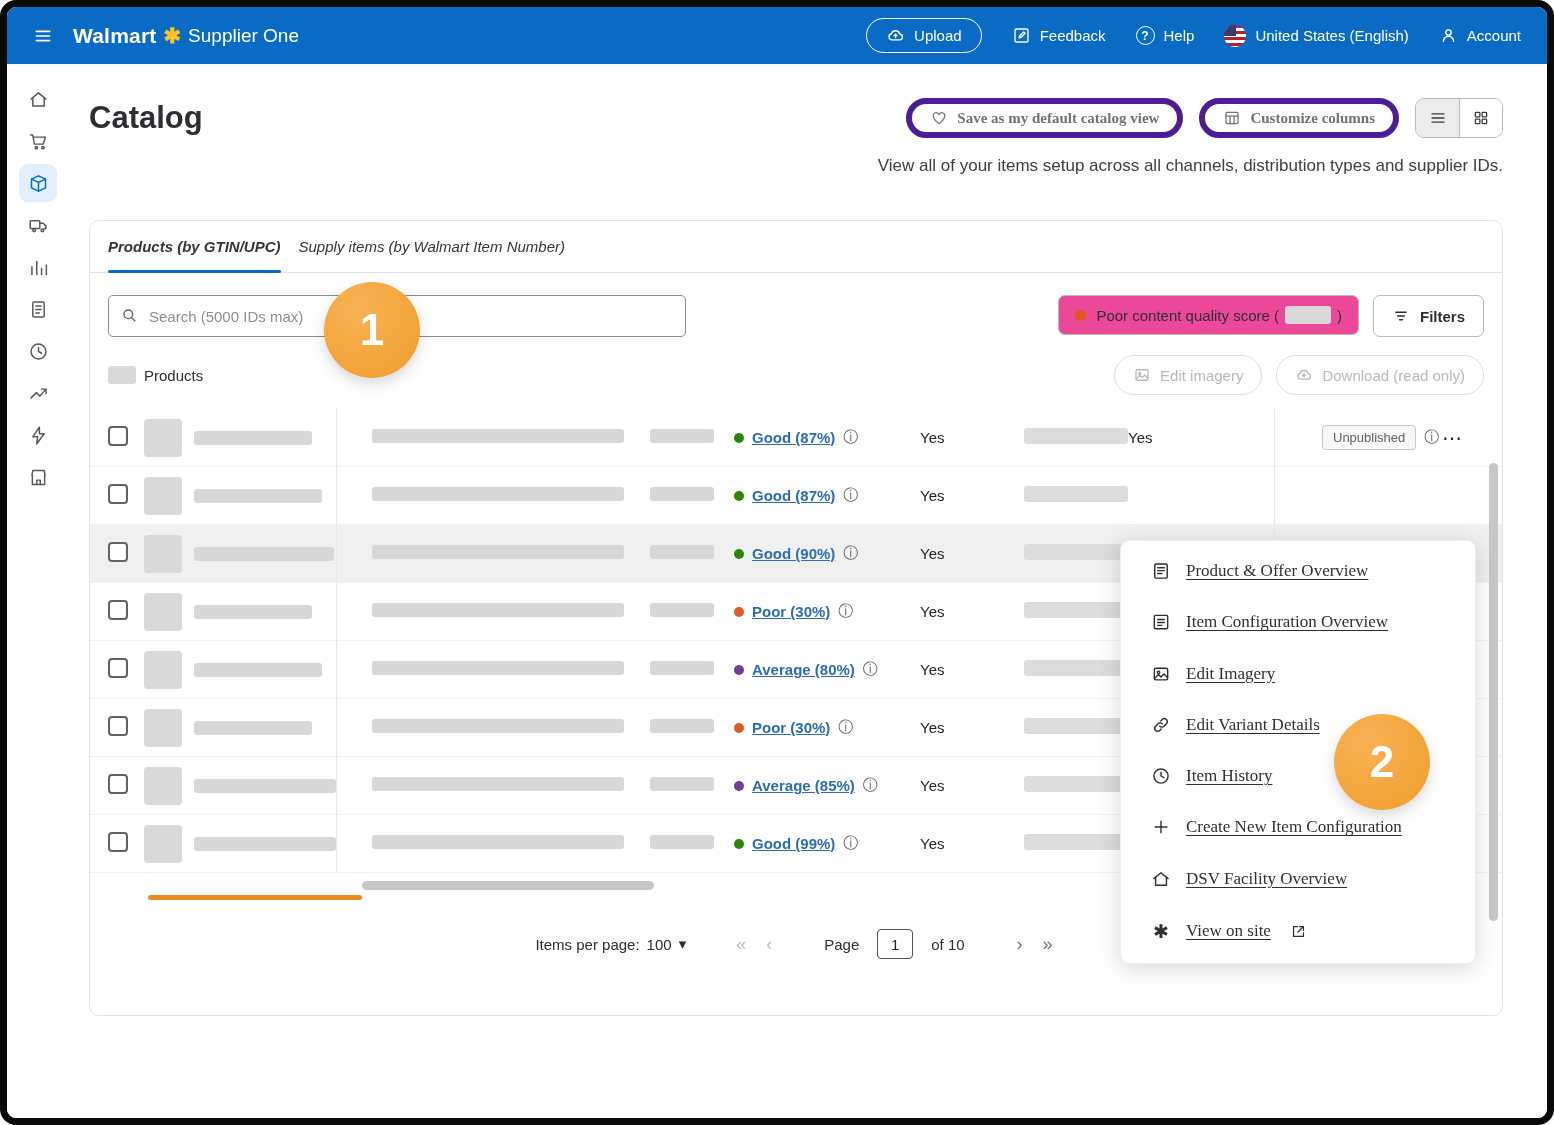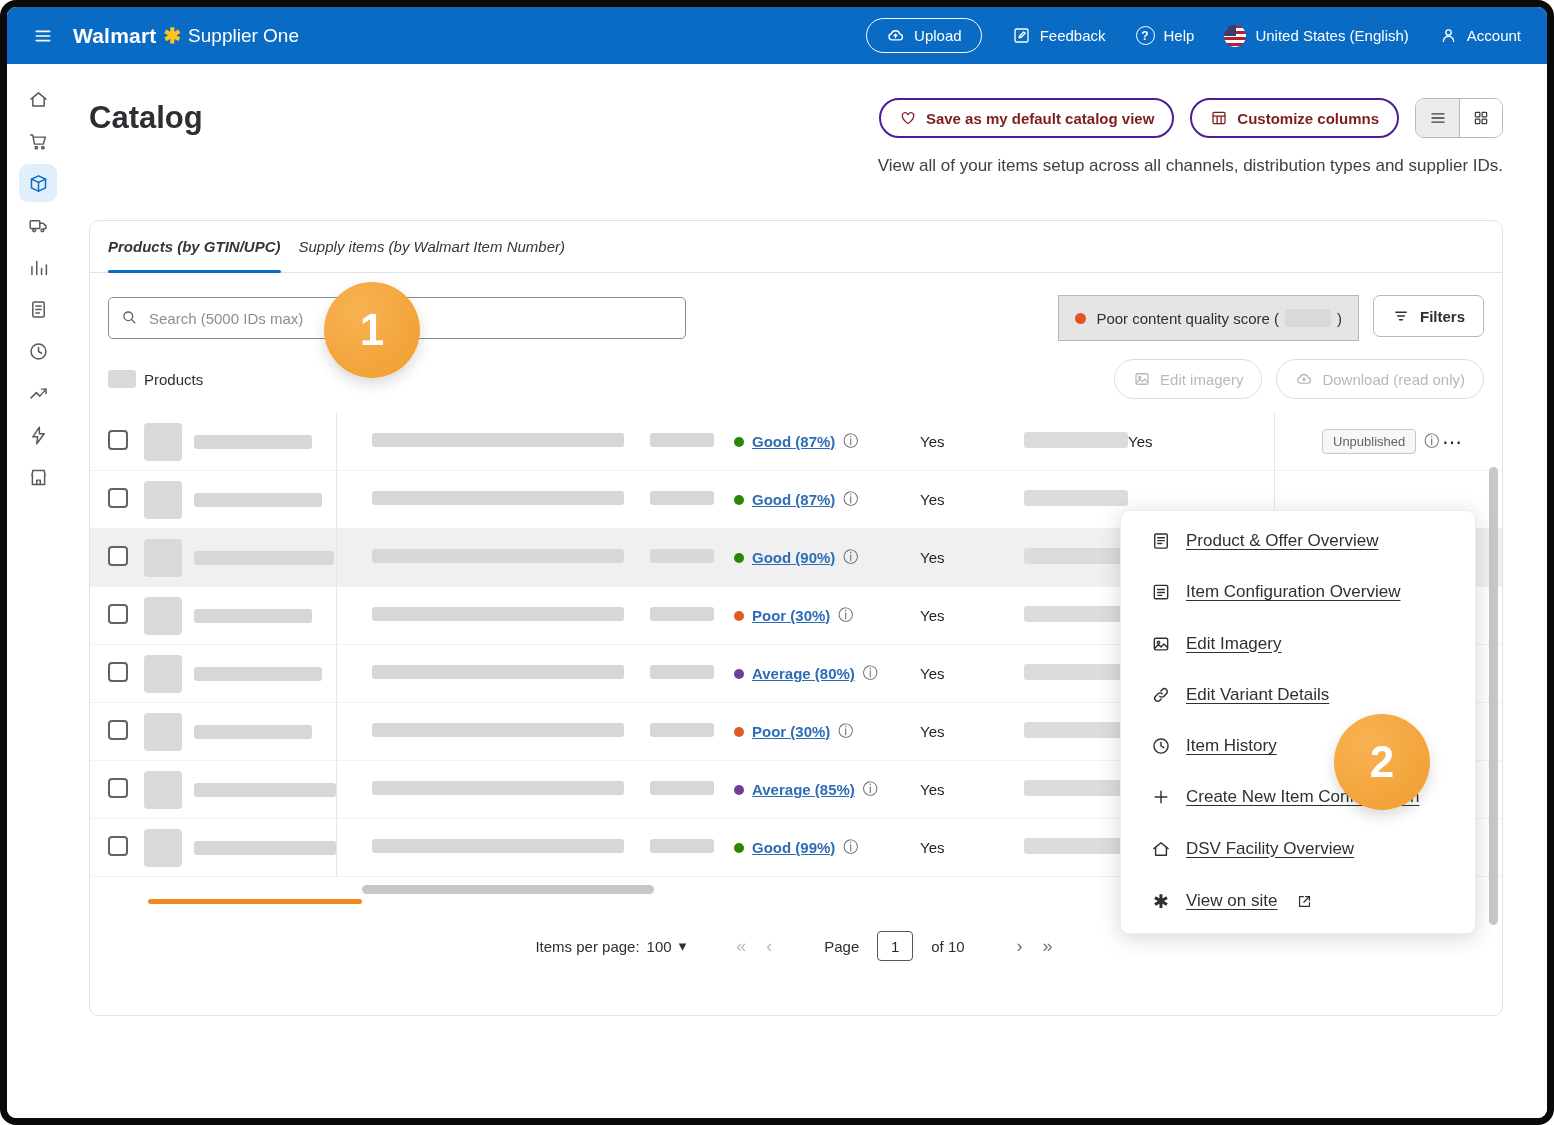--- a/index.html
+++ b/index.html
@@ -24,42 +24,42 @@
   .sidebar { position:absolute; left:0; top:57px; width:62px; bottom:0; background:#fff; display:flex; flex-direction:column; align-items:center; padding-top:16px; gap:4px; z-index:5; }
   .side-icon { width:38px; height:38px; display:flex; align-items:center; justify-content:center; border-radius:9px; color:#57585c; cursor:pointer; }
   .side-icon svg { width:21px; height:21px; }
   .side-icon.active { background:#e1eefb; color:#0a6bc4; }
 
   
   .main { position:absolute; left:62px; top:57px; right:0; bottom:0; background:#fff; overflow:hidden; }
   .page-head { display:flex; align-items:center; margin:34px 44px 0 20px; }
   .title { font-size:31px; font-weight:700; color:#2e2f32; }
   .head-actions { margin-left:auto; display:flex; gap:16px; align-items:center; }
-  .pill-btn { display:flex; align-items:center; gap:9px; border:2px solid #4c1d95; border-radius:21px; height:40px; padding:0 18px; font-size:15px; font-weight:600; color:#7f1d1d; background:#fff; cursor:pointer; }
+  .pill-btn { display:flex; align-items:center; gap:9px; border:6px solid #4c1d95; border-radius:21px; height:40px; padding:0 18px; font-size:15px; font-weight:600; color:#737373; background:#fff; cursor:pointer;font-family:Liberation Serif, serif; }
   .pill-btn svg { width:18px; height:18px; }
   .view-toggle { display:flex; border:1px solid #b8b9bc; border-radius:9px; overflow:hidden; height:40px; }
   .vt-btn { width:43px; display:flex; align-items:center; justify-content:center; color:#3a3b3e; background:#fff; cursor:pointer; }
   .vt-btn + .vt-btn { border-left:1px solid #b8b9bc; }
   .vt-btn.active { background:#ececec; }
   .subtitle { margin:18px 44px 0 20px; font-size:17px; color:#3f4043;text-align:right; }
 
   .card { position:relative; margin:44px 44px 0 20px; border:1px solid #e1e2e4; border-radius:10px; height:796px; background:#fff; display:flex; flex-direction:column; }
 
   .tabs { display:flex; gap:18px; padding:0 18px; border-bottom:1px solid #e1e2e4; height:52px; align-items:stretch; flex:0 0 auto;font-style:italic; }
   .tab { display:flex; align-items:center; font-size:15px; color:#35363a; position:relative; cursor:pointer; }
   .tab.active { font-weight:700; }
   .tab.active::after { content:""; position:absolute; left:0; right:0; bottom:-1px; height:3px; background:#0a6bc4; border-radius:2px; }
 
   .controls { display:flex; align-items:center; padding:22px 18px 14px; flex:0 0 auto; }
   .search-box { position:relative; width:578px; }
   .search-input { width:100%; height:42px; border:1px solid #8a8c90; border-radius:5px; padding:0 14px 0 40px; font-size:15px; color:#333; background:#fff; }
   .search-input::placeholder { color:#8c8e92; }
   .search-icon { position:absolute; left:12px; top:11px; color:#5f6165; }
   .controls-right { margin-left:auto; display:flex; gap:14px; }
-  .quality-pill { display:flex; align-items:center; gap:10px; border:1px solid #b8b9bc; border-radius:0; height:46px; padding:0 16px; font-size:15px; color:#2e2f32; background:#e5e5e5; cursor:pointer; }
+  .quality-pill { display:flex; align-items:center; gap:10px; border:1px solid #b8b9bc; border-radius:7px; height:40px; padding:0 16px; font-size:15px; color:#2e2f32; background:#ec4899; cursor:pointer; }
   .dot-orange { width:11px; height:11px; border-radius:50%; background:#e0561f; }
   .redact { background:#d9d9da; border-radius:3px; display:inline-block; }
   .filters-btn { display:flex; align-items:center; gap:10px; border:1px solid #b8b9bc; border-radius:7px; height:42px; padding:0 18px; font-size:15px; font-weight:600; color:#2e2f32; background:#fff; cursor:pointer; }
 
   .count-row { display:flex; align-items:center; padding:4px 18px 14px; flex:0 0 auto; }
   .count-left { display:flex; align-items:center; gap:8px; font-size:15px; color:#2e2f32; }
   .count-actions { margin-left:auto; display:flex; gap:14px; }
   .ghost-btn { display:flex; align-items:center; gap:9px; border:1px solid #dcdddf; border-radius:21px; height:40px; padding:0 18px; font-size:15px; color:#b6b8bc; background:#fff; cursor:not-allowed; }
   .ghost-btn svg { width:18px; height:18px; }
 
@@ -101,21 +101,21 @@
   .hthumb { position:absolute; left:272px; top:8px; width:292px; height:9px; background:#c7c7c8; border-radius:5px; }
   .orange-line { position:absolute; left:58px; top:22px; width:214px; height:5px; background:#ef8a1f; border-radius:3px; }
   .ipp { display:flex; align-items:center; gap:7px; margin-right:34px; cursor:pointer; }
   .chev { font-size:18px; cursor:pointer; padding:0 4px; }
   .chev.dis { color:#b9babd; }
   .chev.en { color:#6f7175; }
   .page-input { width:36px; height:30px; border:1.5px solid #55565a; border-radius:4px; text-align:center; font-size:15px; color:#232427; margin:0 6px; }
   .pgap { margin-left:36px; }
 
   
-  .context-menu { position:absolute; left:1113px; top:503px; width:356px; height:424px; background:#fff; border:1px solid #ededee; border-radius:9px; box-shadow:0 4px 22px rgba(0,0,0,.16); z-index:30; padding:20px 30px; display:flex; flex-direction:column; justify-content:space-between; }
+  .context-menu { position:absolute; left:1113px; top:533px; width:356px; height:424px; background:#fff; border:1px solid #ededee; border-radius:9px; box-shadow:0 4px 22px rgba(0,0,0,.16); z-index:30; padding:20px 30px; display:flex; flex-direction:column; justify-content:space-between;font-family:Liberation Serif, serif; }
   .menu-item { display:flex; align-items:center; gap:15px; font-size:17px; color:#2f3033; font-weight:500; cursor:pointer; }
   .menu-item svg { width:20px; height:20px; flex:0 0 auto; }
   .menu-item .lbl { text-decoration:underline; text-underline-offset:3px; }
   .menu-item .spark-glyph { font-size:19px; width:20px; text-align:center; }
   .ext svg { width:17px; height:17px; margin-left:4px; }
 
   
   .step-badge { position:absolute; width:96px; height:96px; border-radius:50%; background:radial-gradient(circle at 35% 30%, #f8b254, #f09d2c); color:#fff; font-size:44px; font-weight:700; display:flex; align-items:center; justify-content:center; box-shadow:0 6px 14px rgba(0,0,0,.15); z-index:40; }
   #badge1 { left:317px; top:275px; }
   #badge2 { left:1327px; top:707px; }

